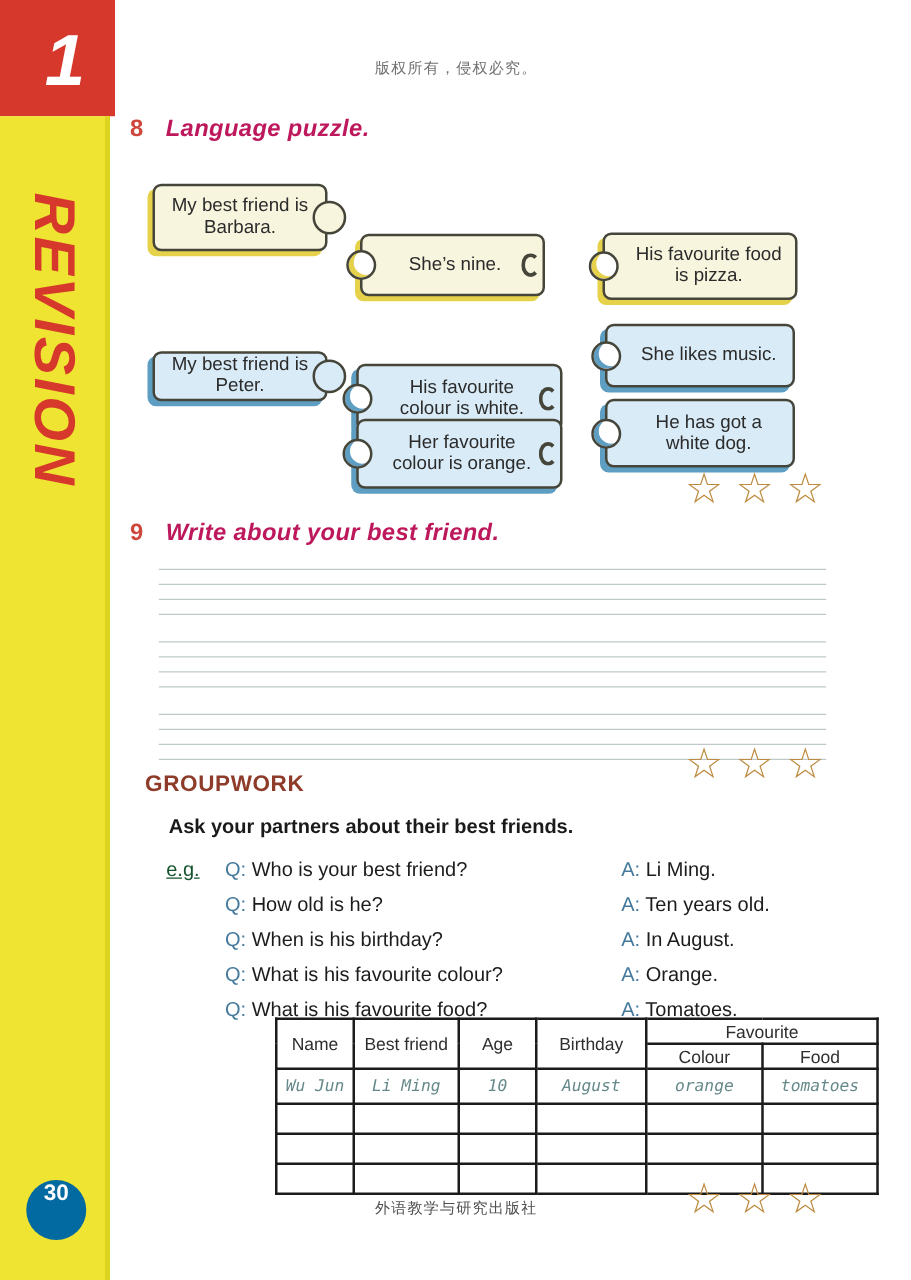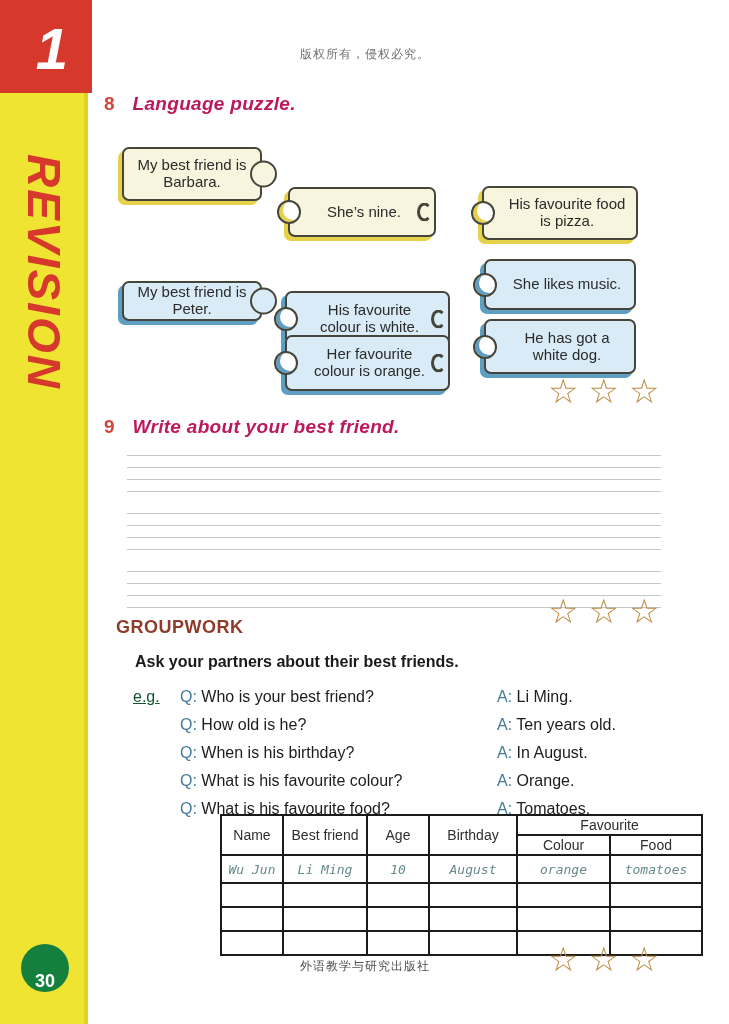--- a/index.html
+++ b/index.html
@@ -10,21 +10,21 @@
   .unit-box { position:absolute; left:0; top:0; width:92px; height:93px;
               background:#d6382c; display:flex; align-items:center; justify-content:center; }
   .unit-num { color:#ffffff; font-size:58px; font-weight:bold; font-style:italic;
               padding-left:12px; padding-top:4px; }
   .side-band { position:absolute; left:0; top:93px; width:88px; height:931px;
                background:#eee431; border-right:4px solid #ddd41f; box-sizing:border-box; }
   .revision { position:absolute; left:-106px; top:237px; width:300px; height:70px;
               transform:rotate(90deg); color:#d6382c; font-weight:bold; font-style:italic;
               font-size:46px; letter-spacing:2px; text-align:center; line-height:70px; }
   .page-badge { position:absolute; left:21px; top:944px; width:48px; height:48px;
-                border-radius:50%; background:#15803d; display:flex; align-items:flex-end;
+                border-radius:50%; background:#0369a1; display:flex; align-items:flex-start;
                 justify-content:center; color:#fff; font-weight:bold; font-size:18px; }
 
   
   .copyright { position:absolute; left:300px; top:46px; font-size:12px; color:#707070;
                letter-spacing:1px; }
   .publisher { position:absolute; left:240px; top:958px; width:250px; text-align:center;
                font-size:12px; color:#4f4f4f; letter-spacing:1px;font-family:Liberation Mono, monospace; }
 
   
   .sec-head { position:absolute; display:flex; gap:18px; align-items:baseline; }

